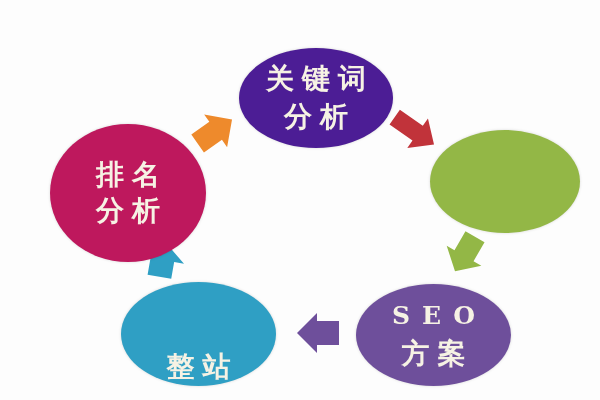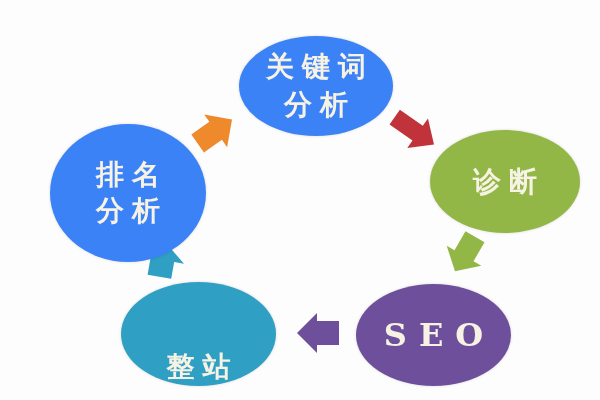--- a/index.html
+++ b/index.html
@@ -8,26 +8,26 @@
       font-family: "DejaVu Sans", sans-serif;
     }
     .node {
       position: absolute; border-radius: 50%;
       display: flex; flex-direction: column; align-items: center; justify-content: center;
       color: #f6f2e4; font-weight: bold; letter-spacing: 8px;
       box-shadow: 0 0 3px rgba(0,0,0,0.15);
     }
     .node .line { display: block; font-size: 28px; line-height: 38px; padding-left: 8px; }
     .node.tri .line { font-size: 28px; line-height: 36px; }
-    .node .latin { font-family: "DejaVu Serif", serif; font-size: 32px; letter-spacing: 12px; padding-left: 12px; }
-    #n-keyword { left: 239px; top: 36px; width: 154px; height: 100px; background: #3b82f6; }
+    .node .latin { font-family: "DejaVu Serif", serif; font-size: 25px; letter-spacing: 12px; padding-left: 12px; }
+    #n-keyword { left: 239px; top: 48px; width: 154px; height: 100px; background: #4c1d95; }
     #n-diagnose { left: 430px; top: 130px; width: 150px; height: 103px; background: #93b746; }
     #n-plan { left: 356px; top: 284px; width: 155px; height: 102px; background: #6e4f9b; }
     #n-optimize { left: 121px; top: 282px; width: 155px; height: 104px; background: #2f9fc4; justify-content: flex-end; }
-    #n-ranking { left: 50px; top: 124px; width: 156px; height: 138px; background: #3b82f6; }
+    #n-ranking { left: 50px; top: 124px; width: 156px; height: 138px; background: #be185d; }
     svg.arrows { position: absolute; left: 0; top: 0; }
   </style>
 </head>
 <body>
 
 <svg class="arrows" width="600" height="400">
 
   <g transform="translate(416,132) rotate(35)">
     <polygon points="-26,-9 2,-9 2,-18 22,0 2,18 2,9 -26,9" fill="#c1333a"></polygon>
   </g>
@@ -48,25 +48,25 @@
     <polygon points="-20,-11 2,-11 2,-20 22,0 2,20 2,11 -20,11" fill="#ee8a2c"></polygon>
   </g>
 </svg>
 
 <div class="node" id="n-keyword">
   <span class="line">关键词</span>
   <span class="line">分析</span>
 </div>
 
 <div class="node" id="n-diagnose">
-  <span class="line">诊断</span>
 </div>
 
 <div class="node" id="n-plan">
   <span class="line latin">SEO</span>
+  <span class="line">方案</span>
 </div>
 
 <div class="node" id="n-optimize">
   <span class="line">整站</span>
 </div>
 
 <div class="node tri" id="n-ranking">
   <span class="line">排名</span>
   <span class="line">分析</span>
 </div>

